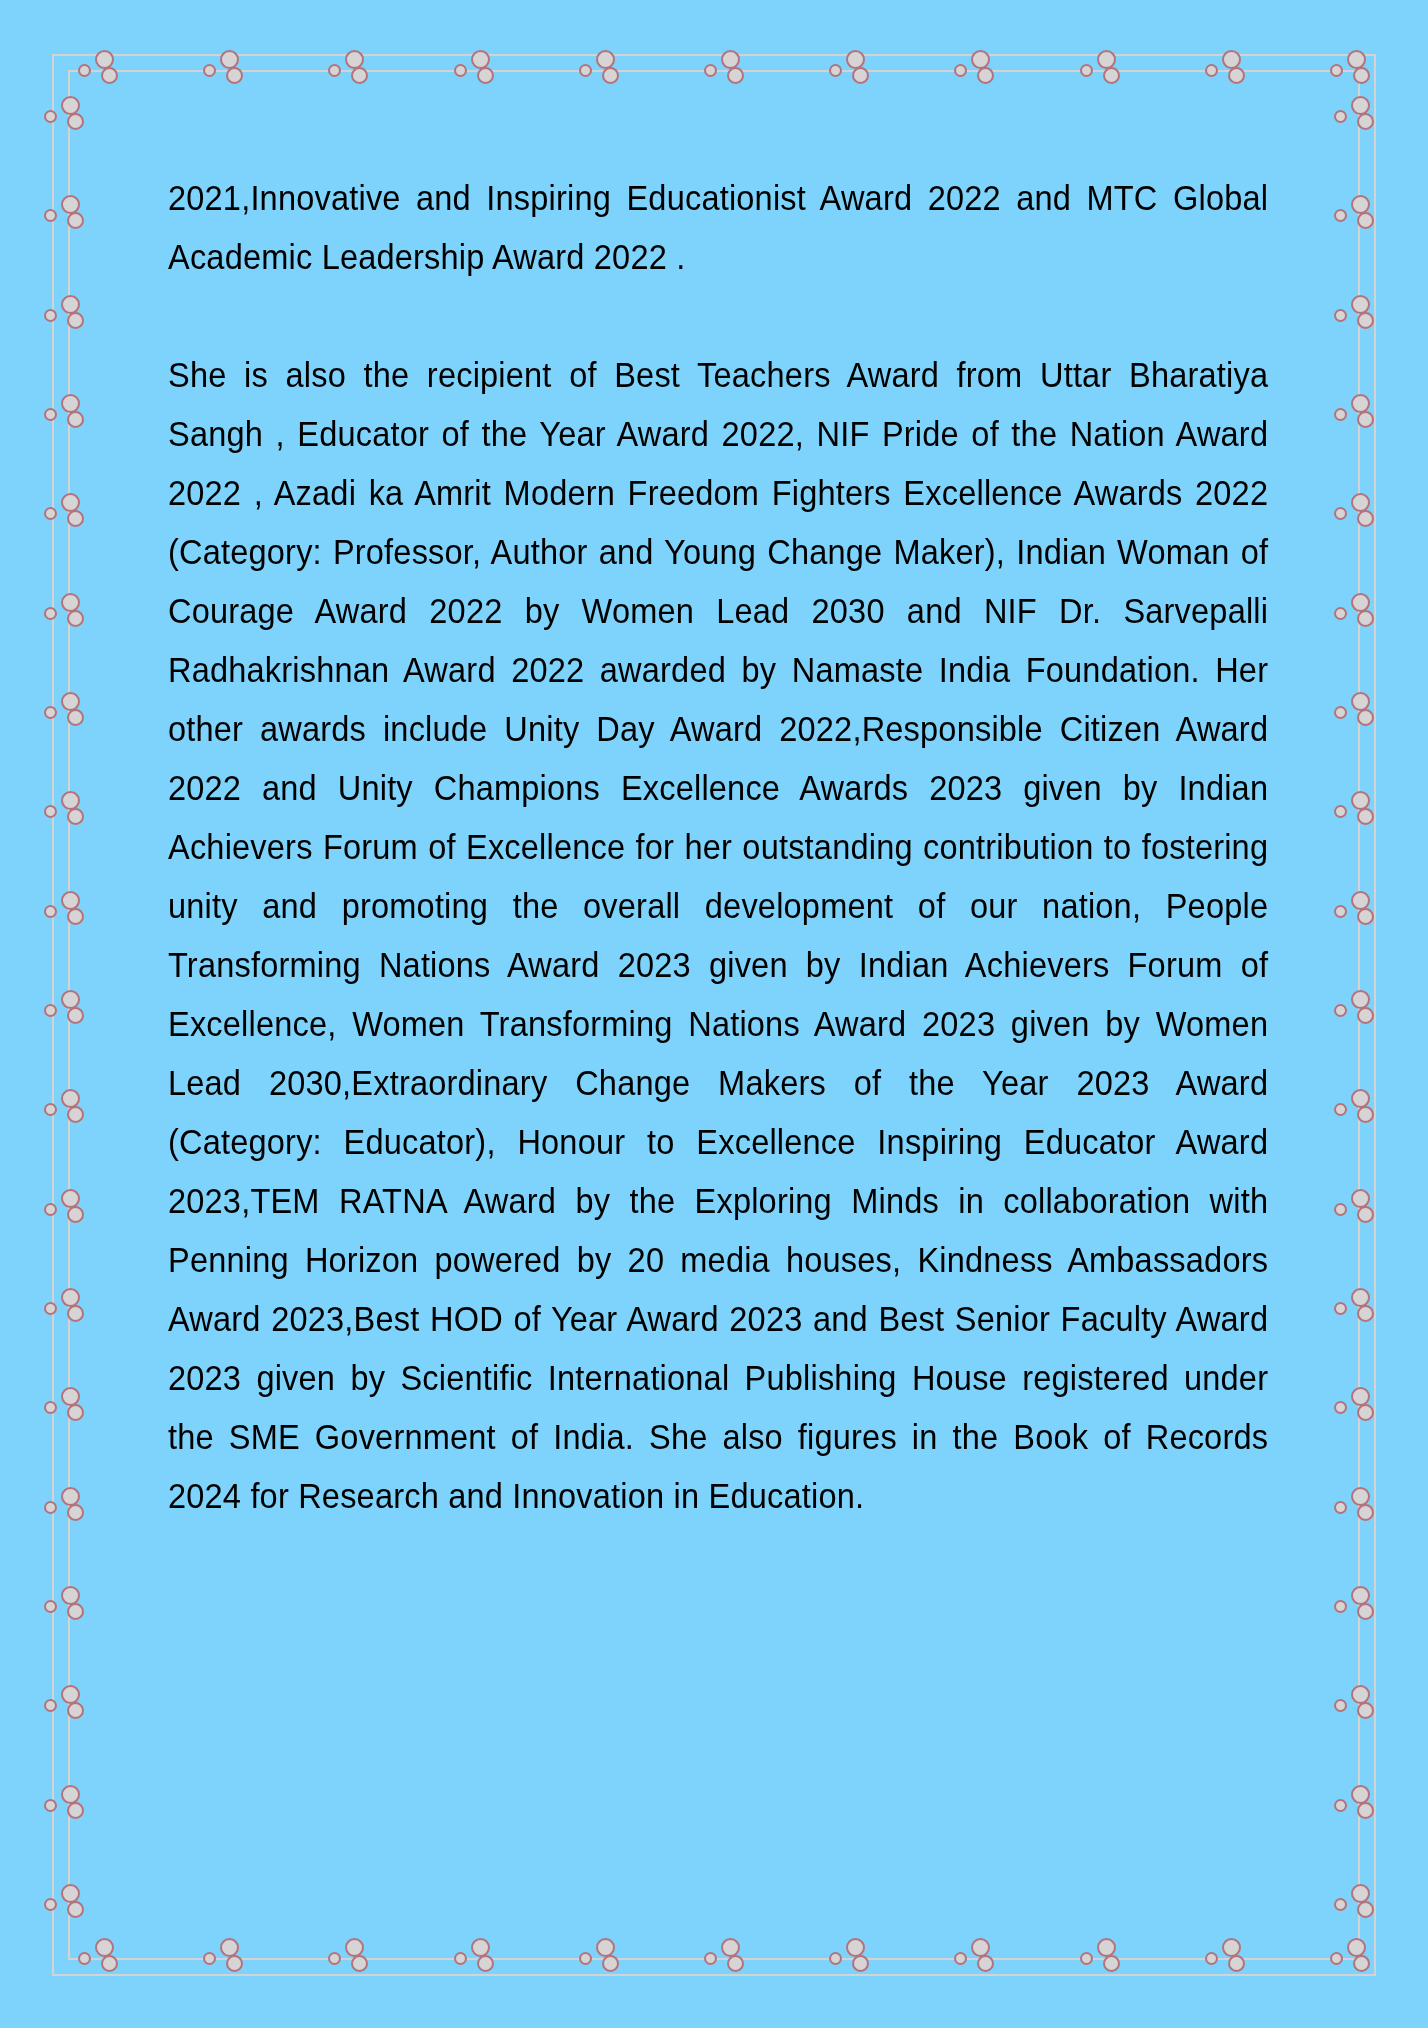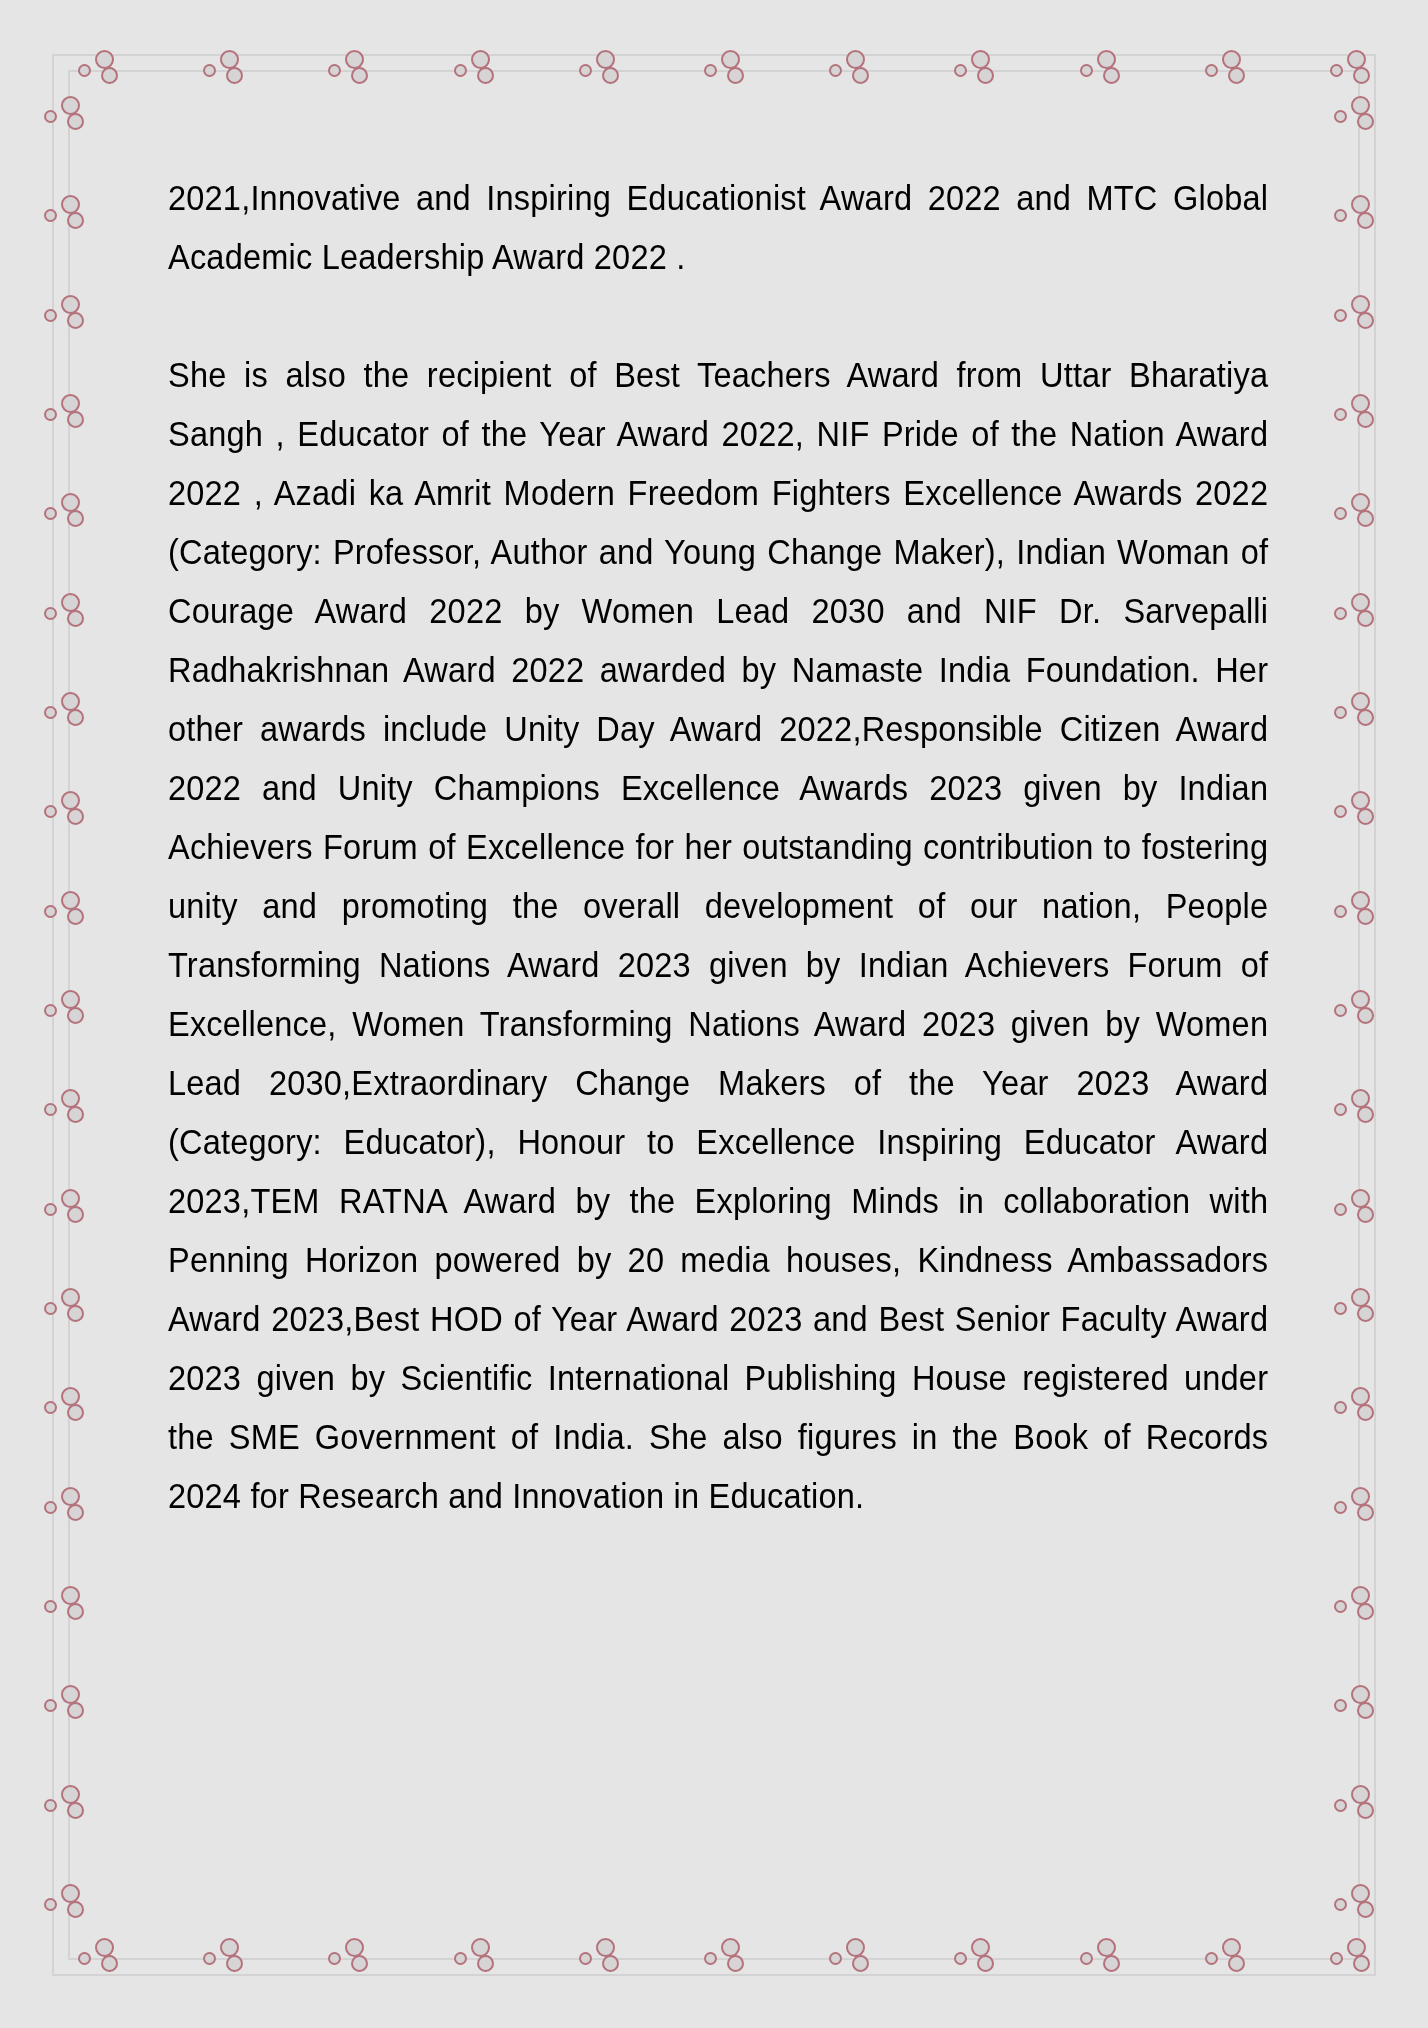--- a/index.html
+++ b/index.html
@@ -5,21 +5,21 @@
   html, body {
     margin: 0;
     padding: 0;
     background: #ffffff;
   }
 
   .page {
     position: relative;
     width: 1428px;
     height: 2028px;
-    background: #e5e5e5;
+    background: #7dd3fc;
     overflow: hidden;
     font-family: "Liberation Sans", "DejaVu Sans", sans-serif;
   }
 
   
   .frame-outer {
     position: absolute;
     left: 52px;
     top: 54px;
     right: 52px;

